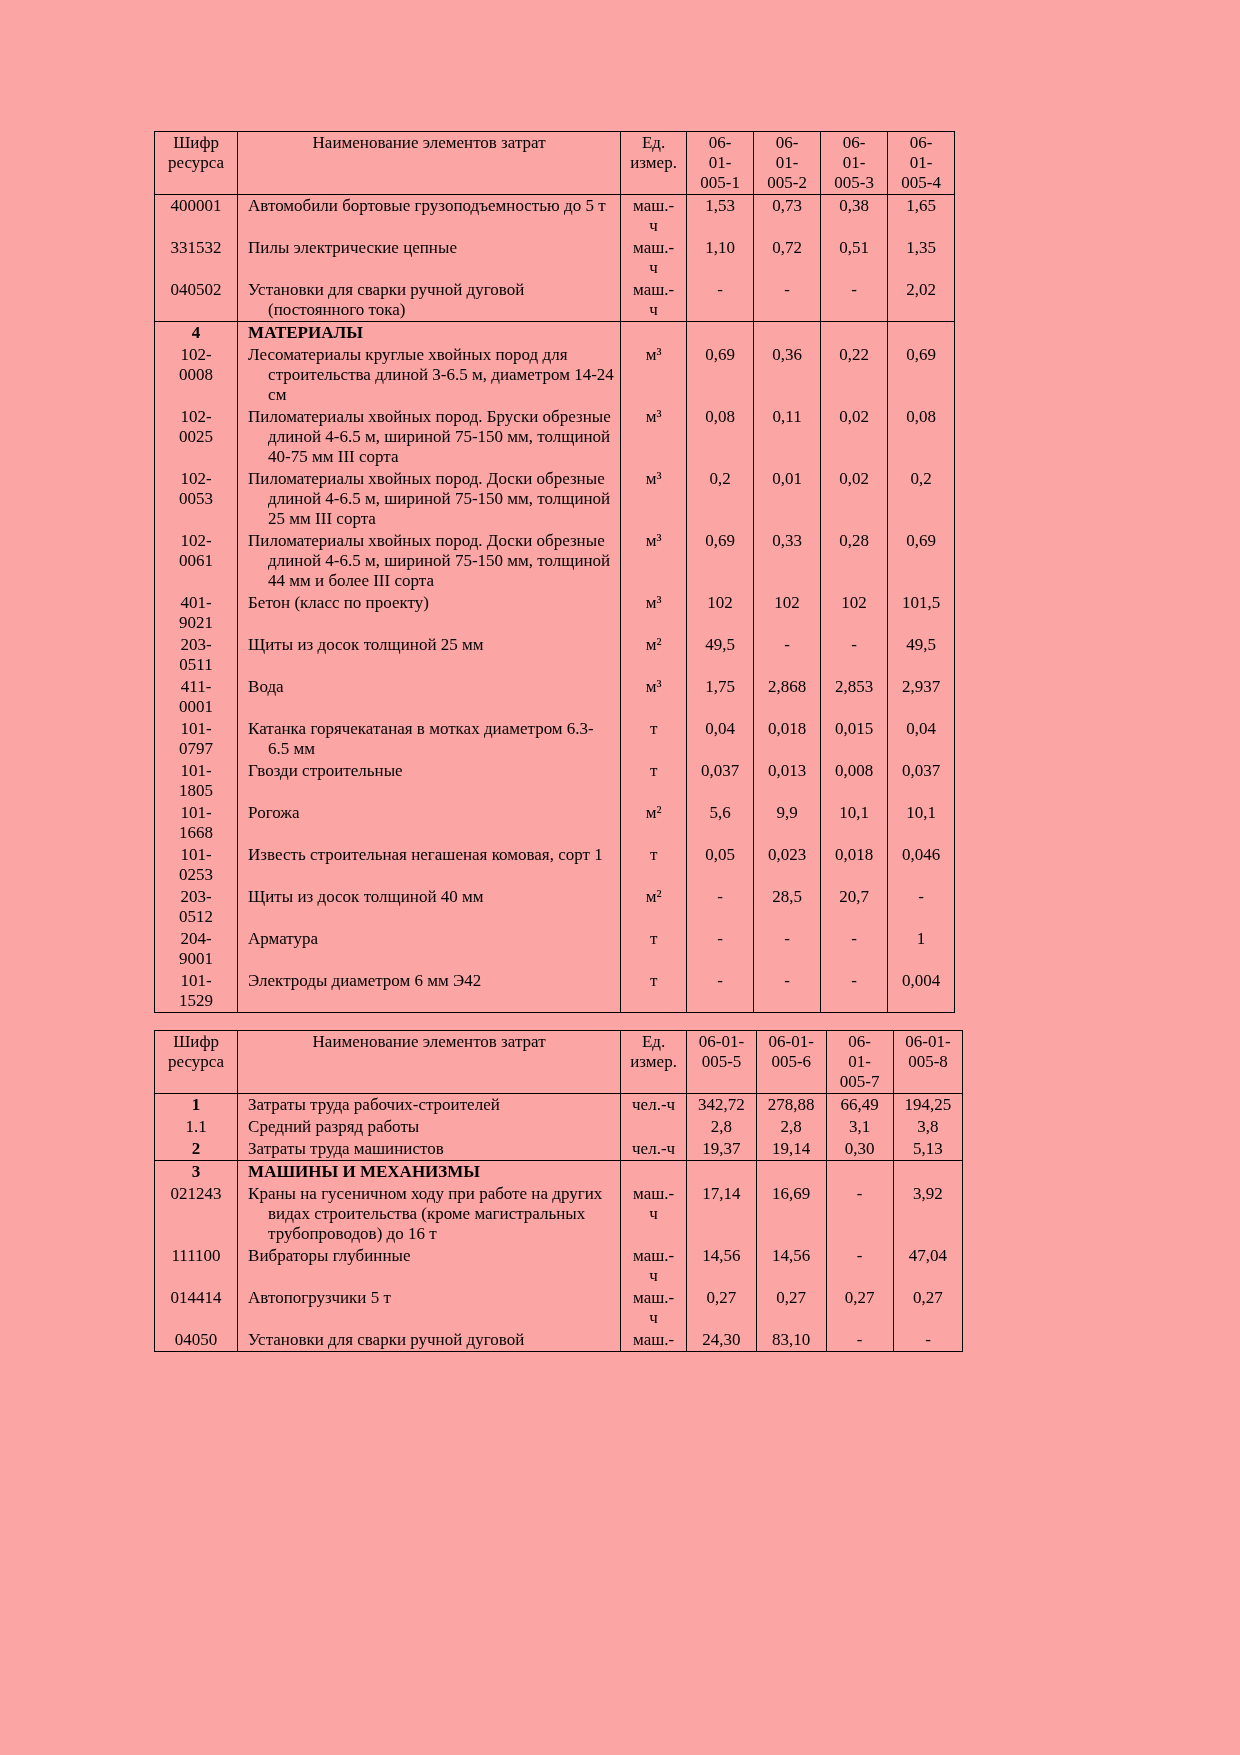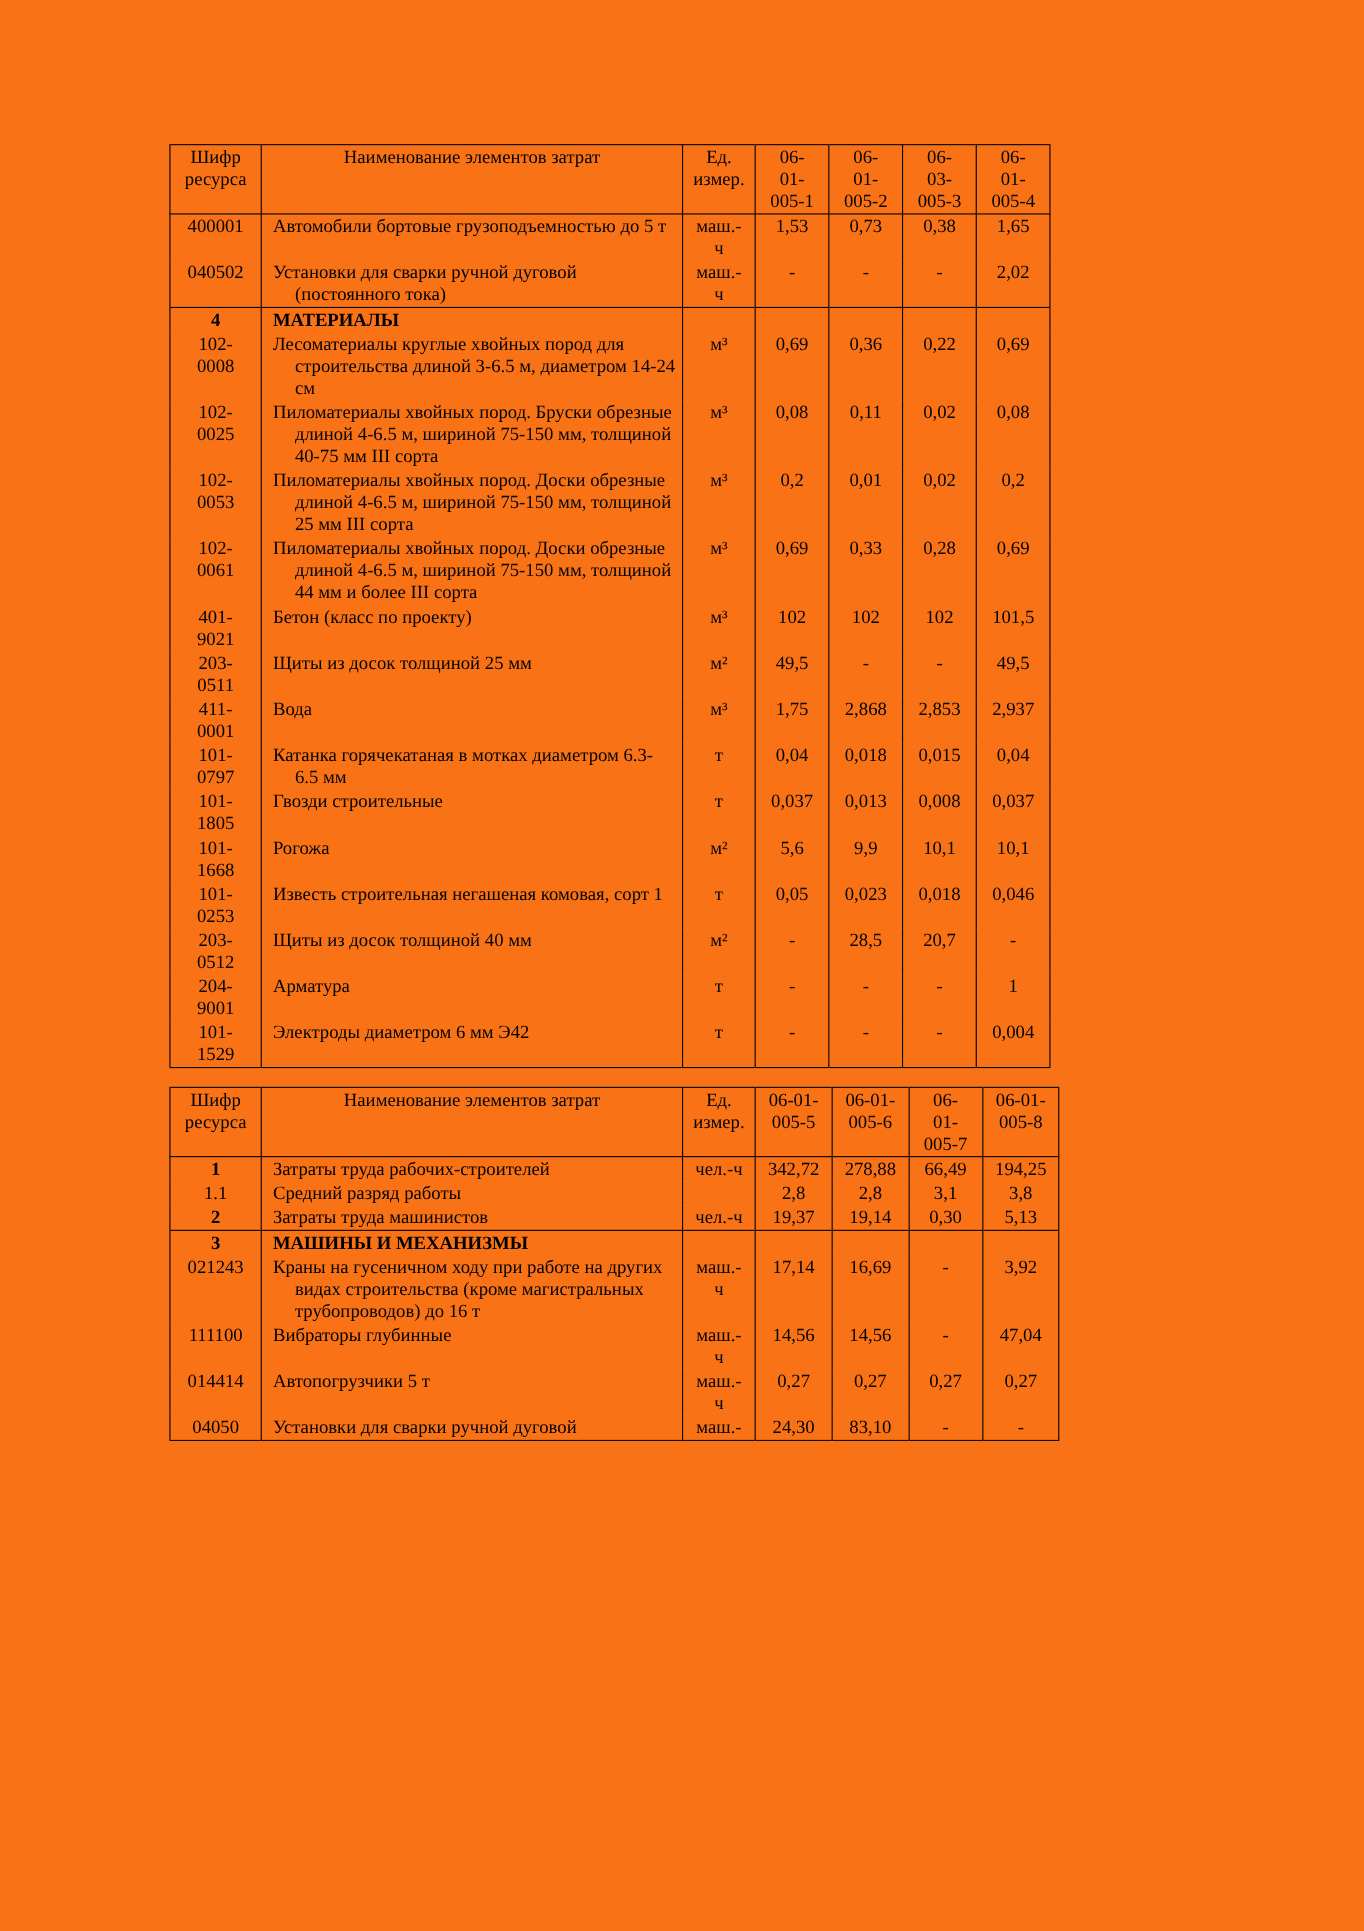--- a/index.html
+++ b/index.html
@@ -9,21 +9,21 @@
     background: #ffffff;
     overflow: hidden;
     font-family: "Liberation Serif", serif;
     color: #000000;
   }
   .page {
     width: 1240px;
     height: 1755px;
     padding: 131px 0 0 154px;
     box-sizing: border-box;
-    background: #f97316;
+    background: #fca5a5;
   }
   table.cost-table {
     border-collapse: collapse;
     table-layout: fixed;
     border: 1px solid #000;
     font-size: 17px;
     line-height: 20px;
     empty-cells: show;
   }
   table.cost-table + table.cost-table { margin-top: 17px; }
@@ -76,33 +76,42 @@
         <col class="c-val">
         <col class="c-val">
     </colgroup>
     <thead>
         <tr>
           <th class="code">Шифр ресурса</th>
           <th class="name">Наименование элементов затрат</th>
           <th class="unit">Ед. измер.</th>
           <th class="val">06-01-005-1</th>
           <th class="val">06-01-005-2</th>
-          <th class="val">06-03-005-3</th>
+          <th class="val">06-01-005-3</th>
           <th class="val">06-01-005-4</th>
         </tr>
       </thead>
     <tbody>
         <tr>
           <td class="code">400001</td>
           <td class="name">Автомобили бортовые грузоподъемностью до 5 т</td>
           <td class="unit">маш.-ч</td>
           <td class="val">1,53</td>
           <td class="val">0,73</td>
           <td class="val">0,38</td>
           <td class="val">1,65</td>
+        </tr>
+        <tr>
+          <td class="code">331532</td>
+          <td class="name">Пилы электрические цепные</td>
+          <td class="unit">маш.-ч</td>
+          <td class="val">1,10</td>
+          <td class="val">0,72</td>
+          <td class="val">0,51</td>
+          <td class="val">1,35</td>
         </tr>
         <tr>
           <td class="code">040502</td>
           <td class="name">Установки для сварки ручной дуговой (постоянного тока)</td>
           <td class="unit">маш.-ч</td>
           <td class="val">-</td>
           <td class="val">-</td>
           <td class="val">-</td>
           <td class="val">2,02</td>
         </tr>

